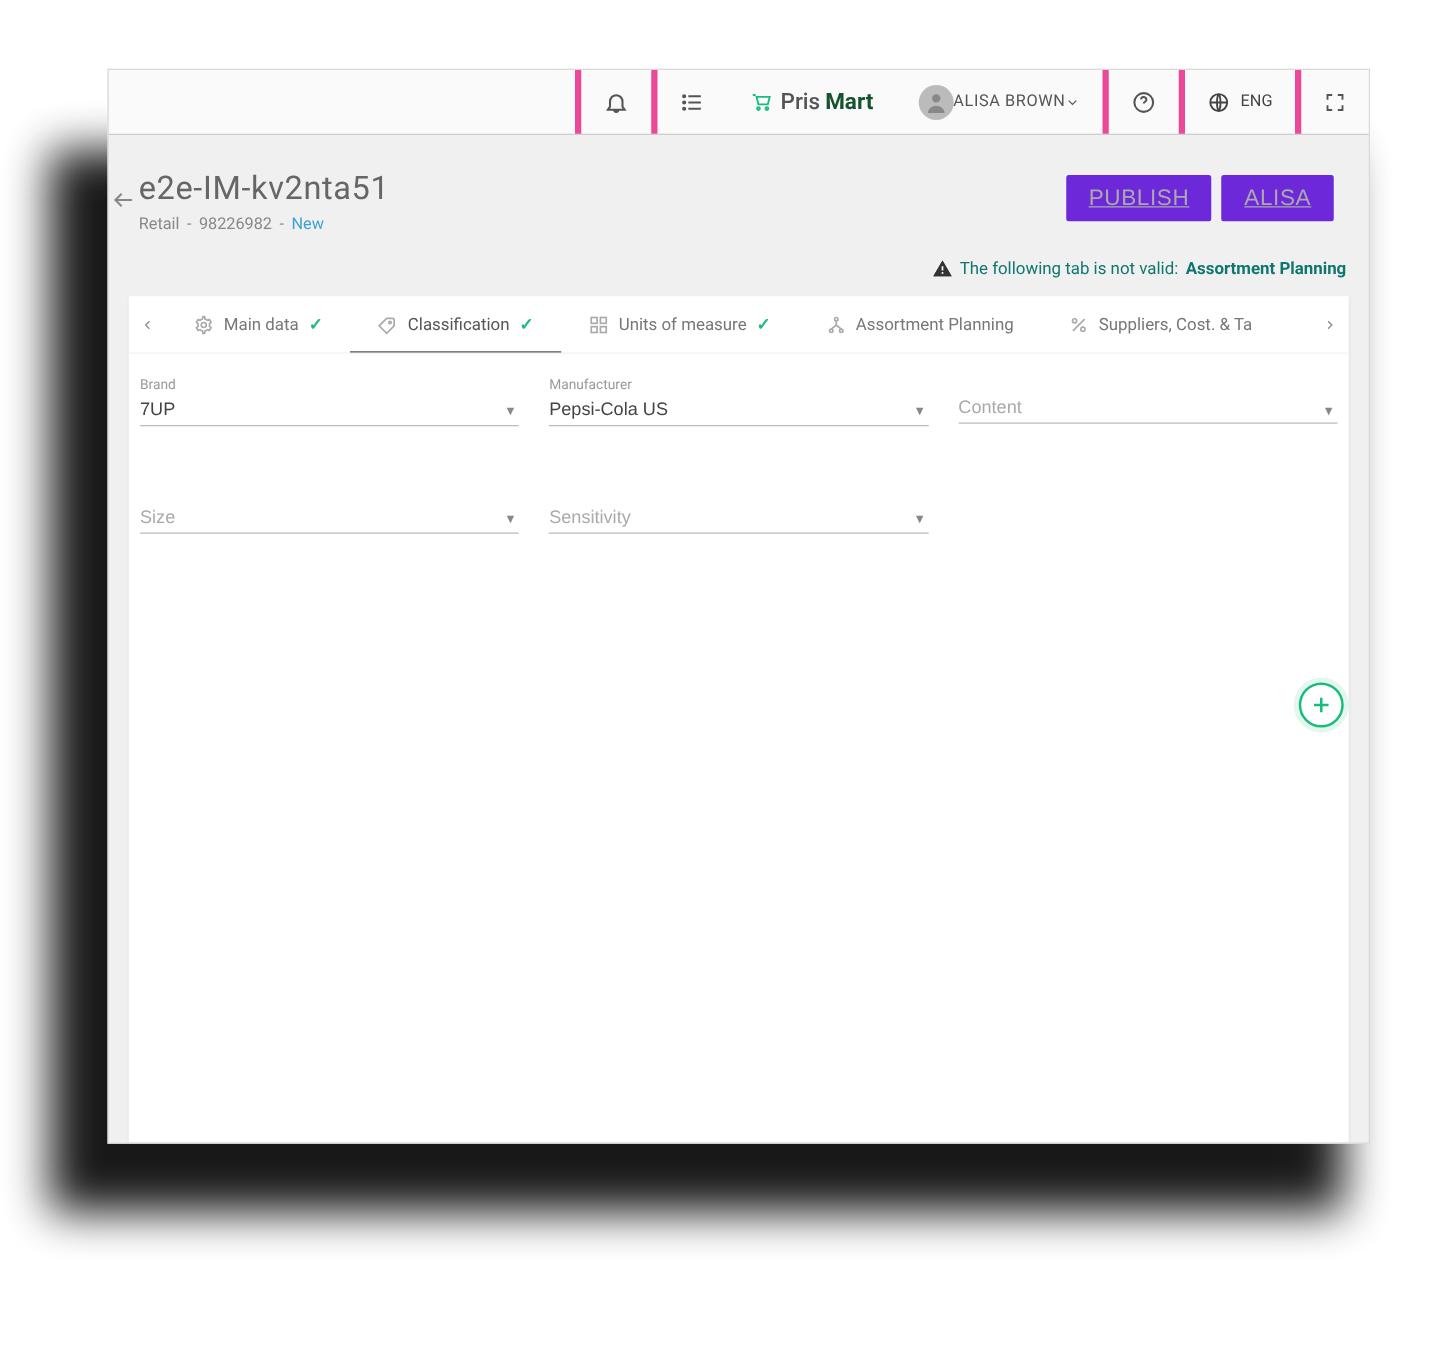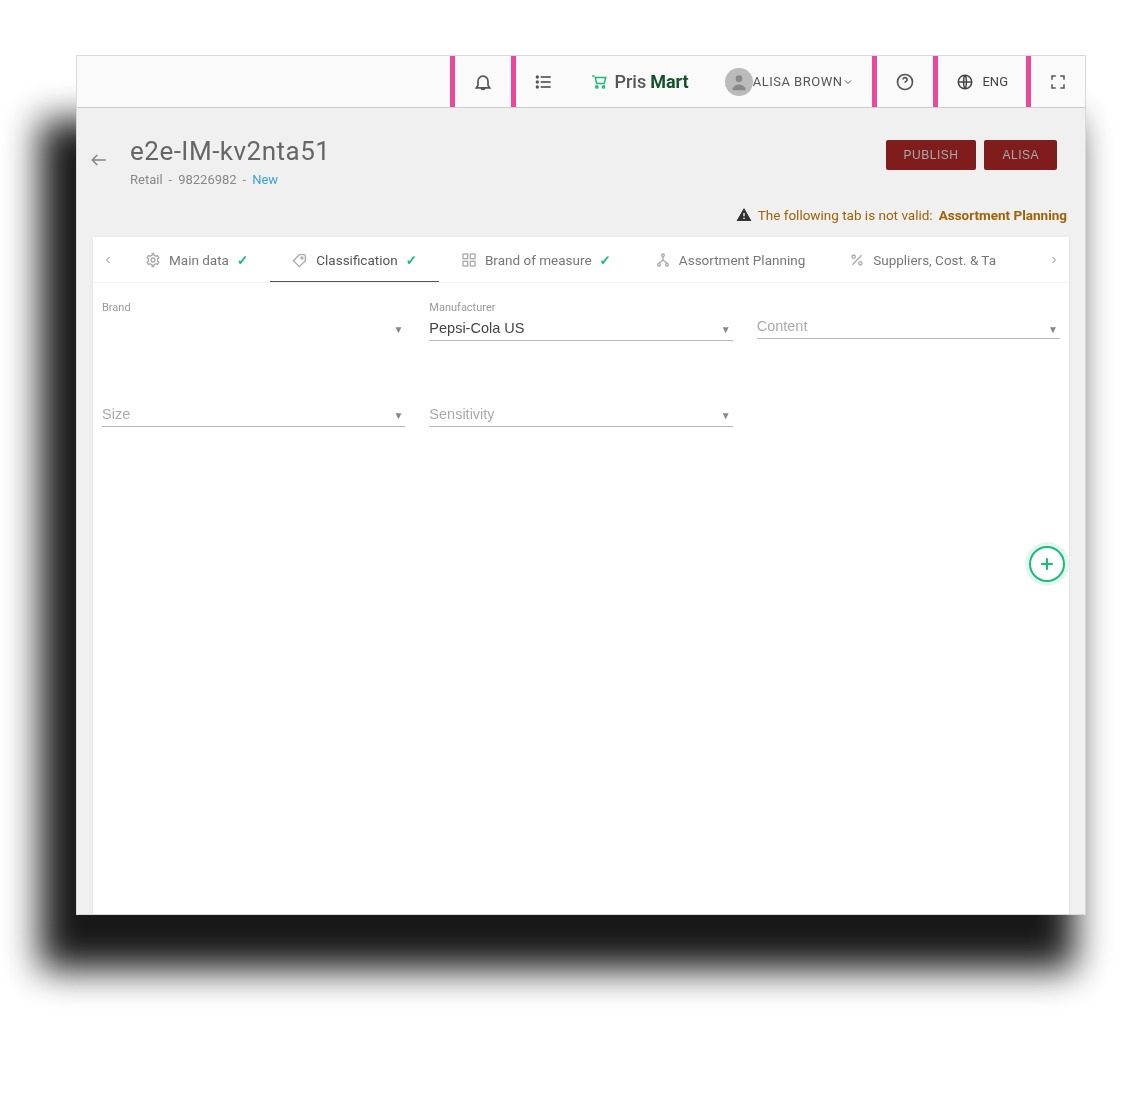--- a/index.html
+++ b/index.html
@@ -14,21 +14,21 @@
     position: absolute;
     left: 40px; top: 120px;
     width: 1035px; height: 850px;
     background: #000;
     filter: blur(18px);
     opacity: 0.9;
     z-index: 0;
   }
   .app-frame {
     position: absolute;
-    left: 76px; top: 55px;
+    left: 86px; top: 55px;
     width: 1010px; height: 860px;
     background: #f0f0f0;
     border: 1px solid #d9d9d9;
     z-index: 1;
     overflow: hidden;
     display: flex;
     flex-direction: column;
   }
   
   .topbar {
@@ -59,43 +59,43 @@
   }
   .lang-cell { gap: 8px; font-size: 13px; color: #444; }
   .icon18 { width: 18px; height: 18px; }
   .icon20 { width: 20px; height: 20px; }
 
   
   .page-header {
     padding: 28px 28px 12px 2px;
     display: flex;
     align-items: flex-start;
-    gap: 21px;
-    margin-left: 10px;
+    gap: 2px;
   }
   .back-btn { color: #888; padding-top: 14px; cursor: pointer; }
   .title-block { flex: 1; }
   .page-title {
     font-size: 26px; font-weight: 400; color: #666; letter-spacing: 0.5px;
   }
   .breadcrumb {
     margin-top: 6px; font-size: 13px; color: #888; display: flex; gap: 6px;
   }
   .breadcrumb .new { color: #3aa3d6; }
   .header-actions { display: flex; gap: 8px; padding-top: 4px; }
   .btn-disabled {
-    background: #7f1d1d; color: #aaa; border: none;
-    padding: 8px 18px; font-size: 12px; letter-spacing: 0.5px;
+    background: #6d28d9; color: #aaa; border: none;
+    padding: 8px 18px; font-size: 18px; letter-spacing: 0.5px;
     border-radius: 2px;
+    text-decoration: underline;
   }
 
   
   .warning-bar {
     display: flex; justify-content: flex-end; align-items: center;
-    gap: 6px; padding: 8px 18px 14px; font-size: 13.5px; color: #a16207;
+    gap: 6px; padding: 8px 18px 14px; font-size: 13.5px; color: #0f766e;
   }
   .warning-bar .bold { font-weight: 700; }
 
   
   .card {
     background: #fff;
     margin: 0 16px;
     flex: 1;
     display: flex; flex-direction: column;
     box-shadow: 0 1px 3px rgba(0,0,0,0.08);
@@ -286,21 +286,21 @@
           <span>Classification</span>
           <span class="check">✓</span>
         </div>
         <div class="tab">
           <svg class="tab-icon" width="16" height="16" viewBox="0 0 24 24" fill="none" stroke="currentColor" stroke-width="2">
               <rect x="3" y="3" width="7" height="7"></rect>
               <rect x="14" y="3" width="7" height="7"></rect>
               <rect x="3" y="14" width="7" height="7"></rect>
               <rect x="14" y="14" width="7" height="7"></rect>
             </svg>
-          <span>Brand of measure</span>
+          <span>Units of measure</span>
           <span class="check">✓</span>
         </div>
         <div class="tab">
           <svg class="tab-icon" width="16" height="16" viewBox="0 0 24 24" fill="none" stroke="currentColor" stroke-width="2">
               <circle cx="12" cy="5" r="2"></circle>
               <circle cx="6" cy="19" r="2"></circle>
               <circle cx="18" cy="19" r="2"></circle>
               <path d="M12 7v5m0 0l-6 5m6-5l6 5"></path>
             </svg>
           <span>Assortment Planning</span>
@@ -317,20 +317,21 @@
       <div class="tab-scroll-btn">
         <svg width="12" height="12" viewBox="0 0 24 24" fill="none" stroke="currentColor" stroke-width="2">
             <polyline points="9 18 15 12 9 6"></polyline>
           </svg>
       </div>
     </div>
 
     <div class="form-area">
       <div class="field">
         <label class="field-label">Brand</label>
+        <input class="field-input" readonly="" value="7UP" style="">
         <span class="field-caret">▼</span>
       </div>
       <div class="field">
         <label class="field-label">Manufacturer</label>
         <input class="field-input" readonly="" value="Pepsi-Cola US" style="">
         <span class="field-caret">▼</span>
       </div>
       <div class="field" style="padding-top:13px">
         <input class="field-input" placeholder="Content" style="">
         <span class="field-caret">▼</span>

